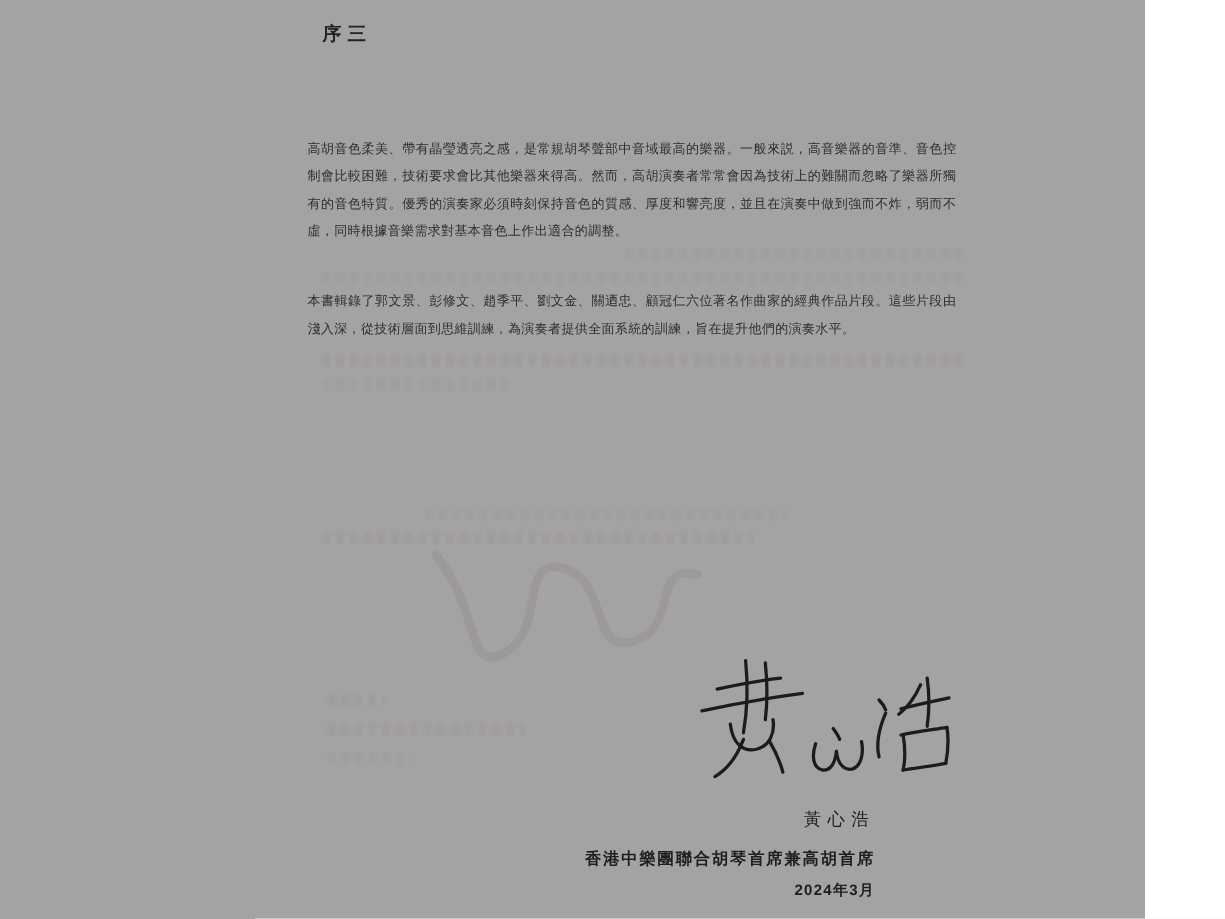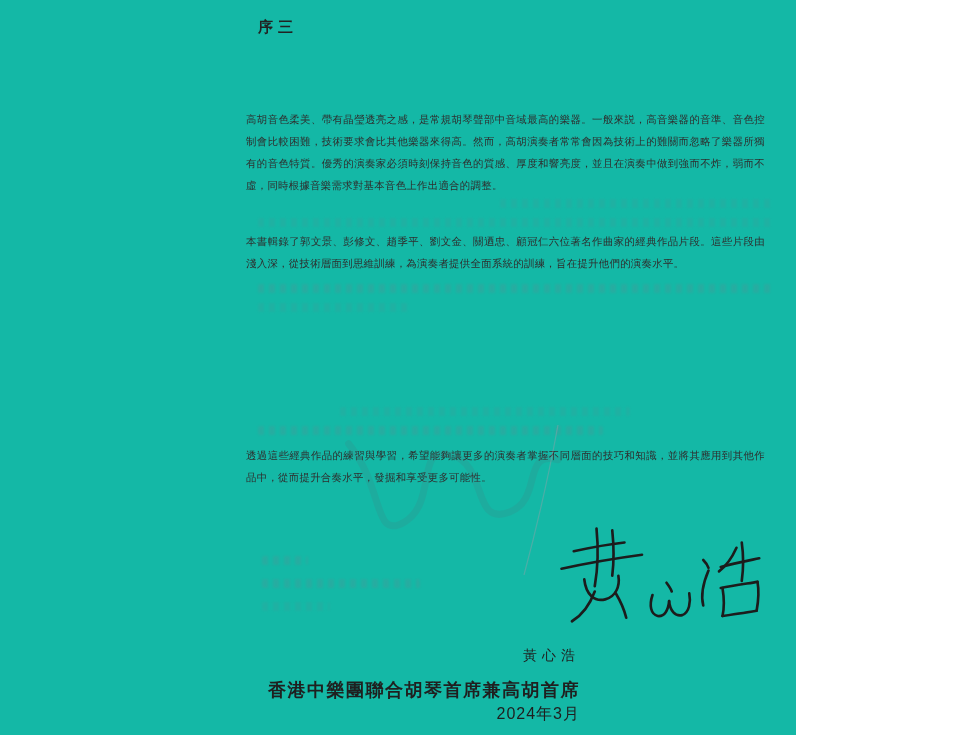--- a/index.html
+++ b/index.html
@@ -3,22 +3,22 @@
 <meta charset="utf-8">
 <style>
   * { margin: 0; padding: 0; box-sizing: border-box; }
   html, body { background: #ffffff; }
   body {
     font-family: "Liberation Sans", "DejaVu Sans", sans-serif;
     width: 980px; height: 735px; overflow: hidden;
   }
   .page {
     position: relative;
-    width: 796px; height: 735px;
-    background: #14b8a6;
+    width: 916px; height: 735px;
+    background: #a3a3a3;
     color: #2b2b2b;
   }
   .doc-title {
     position: absolute;
     left: 258px; top: 18px;
     font-size: 15px;
     font-weight: 700;
     letter-spacing: 5px;
     color: #222;
   }
@@ -55,33 +55,32 @@
   .signature { position: absolute; left: 552px; top: 518px; }
 
   .signoff {
     position: absolute;
     right: 216px;
     text-align: right;
     color: #1f1f1f;
     white-space: nowrap;
   }
   .signoff-name  { top: 647px; font-size: 14px; font-weight: 400; letter-spacing: 5px; }
-  .signoff-title { top: 678px; font-size: 18px; font-weight: 700; letter-spacing: 1.5px; }
-  .signoff-date  { top: 704px; font-size: 16px; font-weight: 400; letter-spacing: 1px; text-align: right; }
+  .signoff-title { top: 678px; font-size: 13px; font-weight: 700; letter-spacing: 1.5px; }
+  .signoff-date  { top: 704px; font-size: 12px; font-weight: 700; letter-spacing: 1px; text-align: right; }
 </style>
 </head>
 <body>
 
 <div class="page">
 
   <div class="doc-title">序三</div>
 
   <p class="para para-1">高胡音色柔美、帶有晶瑩透亮之感，是常規胡琴聲部中音域最高的樂器。一般來説，高音樂器的音準、音色控制會比較困難，技術要求會比其他樂器來得高。然而，高胡演奏者常常會因為技術上的難關而忽略了樂器所獨有的音色特質。優秀的演奏家必須時刻保持音色的質感、厚度和響亮度，並且在演奏中做到強而不炸，弱而不虛，同時根據音樂需求對基本音色上作出適合的調整。</p>
   <p class="para para-2">本書輯錄了郭文景、彭修文、趙季平、劉文金、關迺忠、顧冠仁六位著名作曲家的經典作品片段。這些片段由淺入深，從技術層面到思維訓練，為演奏者提供全面系統的訓練，旨在提升他們的演奏水平。</p>
-  <p class="para para-4">透過這些經典作品的練習與學習，希望能夠讓更多的演奏者掌握不同層面的技巧和知識，並將其應用到其他作品中，從而提升合奏水平，發掘和享受更多可能性。</p>
 
   <div class="ghost light" style="left:500px; top:199px; width:272px;"></div>
   <div class="ghost light" style="left:258px; top:218px; width:515px;"></div>
   <div class="ghost" style="left:258px; top:284px; width:517px;"></div>
   <div class="ghost light" style="left:258px; top:303px; width:150px;"></div>
   <div class="ghost light" style="left:340px; top:407px; width:290px;"></div>
   <div class="ghost" style="left:258px; top:426px; width:345px;"></div>
   <div class="ghost" style="left:262px; top:556px; width:46px;"></div>
   <div class="ghost" style="left:262px; top:579px; width:158px;"></div>
   <div class="ghost light" style="left:262px; top:602px; width:68px;"></div>

